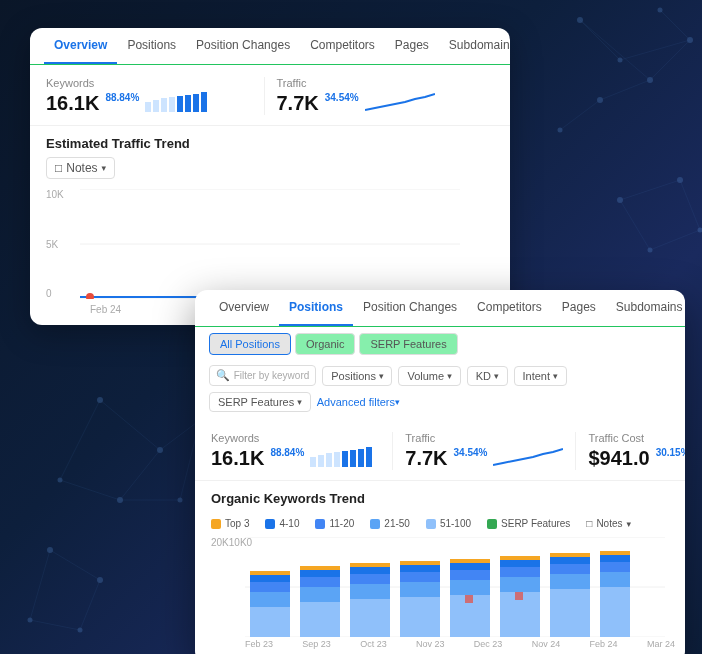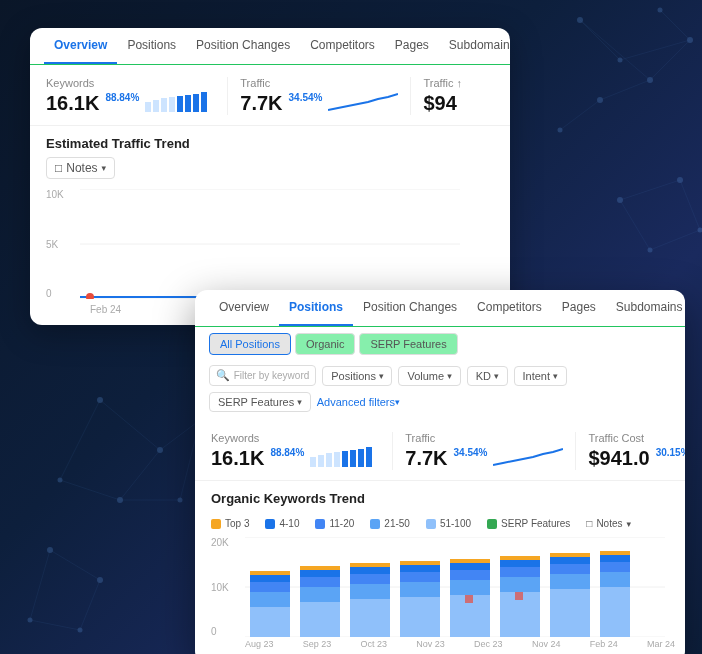--- a/index.html
+++ b/index.html
@@ -258,21 +258,21 @@
     .chart-area-front {
       padding: 4px 16px 14px;
       height: 130px;
       position: relative;
     }
     .chart-y-labels-front {
       position: absolute;
       left: 16px;
       top: 4px;
       display: flex;
-      flex-direction: column;
+      flex-direction: row;
       justify-content: space-between;
       height: 100px;
       font-size: 10px;
       color: #aaa;
     }
     .chart-x-labels-front {
       position: absolute;
       bottom: 14px;
       left: 50px;
       right: 10px;
@@ -380,26 +380,20 @@
     <div class="metric-item">
       <div class="metric-label">Traffic</div>
       <div class="metric-value">
         <span>7.7K</span>
         <span class="metric-change">34.54%</span>
         <svg class="mini-chart" viewBox="0 0 70 20">
           <polyline points="0,18 10,16 20,14 30,12 40,10 50,7 60,5 70,2" fill="none" stroke="#1a73e8" stroke-width="2"></polyline>
         </svg>
       </div>
     </div>
-    <div class="metric-item">
-      <div class="metric-label">Traffic ↑</div>
-      <div class="metric-value">
-        <span>$94</span>
-      </div>
-    </div>
   </div>
 
   <div class="section-title">Estimated Traffic Trend</div>
   <div class="notes-row">
     <button class="notes-btn">
       <span>□</span>
       <span>Notes</span>
       <span class="chevron">▾</span>
     </button>
   </div>
@@ -599,21 +593,21 @@
       <rect x="305" y="20" width="40" height="7" fill="#1a73e8"></rect>
       <rect x="305" y="16" width="40" height="4" fill="#f5a623"></rect>
 
       <rect x="355" y="50" width="30" height="50" fill="#8fc0fa"></rect>
       <rect x="355" y="35" width="30" height="15" fill="#5ba4f5"></rect>
       <rect x="355" y="25" width="30" height="10" fill="#4285f4"></rect>
       <rect x="355" y="18" width="30" height="7" fill="#1a73e8"></rect>
       <rect x="355" y="14" width="30" height="4" fill="#f5a623"></rect>
     </svg>
     <div class="chart-x-labels-front">
-      <span>Aug 23</span>
+      <span>Feb 23</span>
       <span>Sep 23</span>
       <span>Oct 23</span>
       <span>Nov 23</span>
       <span>Dec 23</span>
       <span>Nov 24</span>
       <span>Feb 24</span>
       <span>Mar 24</span>
     </div>
   </div>
 </div>

